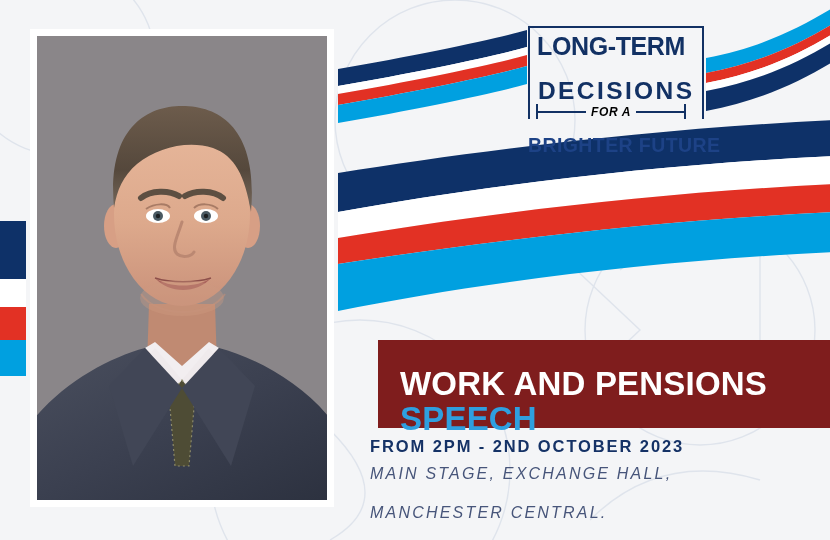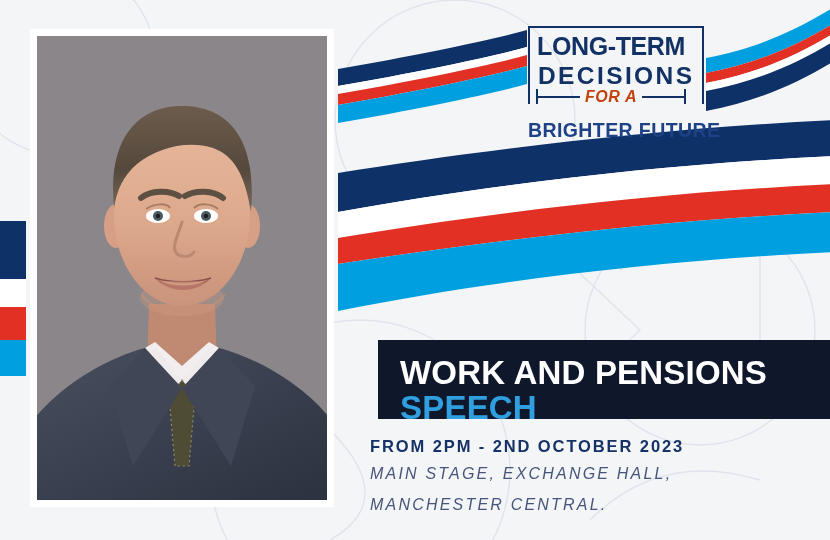--- a/index.html
+++ b/index.html
@@ -77,21 +77,21 @@
     letter-spacing: -0.4px;
     line-height: 1.02;
     white-space: nowrap;
   }
   .logo-line2 {
     font-size: 24.5px;
     font-weight: bold;
     color: #123164;
     letter-spacing: 2.4px;
     line-height: 1.05;
-    margin-top: 3px;
+    margin-top: 18px;
     white-space: nowrap;
     text-indent: 2px;
   }
   .logo-fora-row {
     display: flex;
     align-items: center;
     height: 15px;
     margin-top: 1px;
   }
   .fora-rule {
@@ -100,46 +100,46 @@
     background: #123164;
   }
   .fora-rule.left { margin-right: 5px; }
   .fora-rule.right { margin-left: 5px; }
   .fora-side-edge {
     width: 2px;
     height: 15px;
     background: #123164;
   }
   .logo-fora {
-    font-size: 16px;
+    font-size: 12px;
     font-weight: bold;
     font-style: italic;
-    color: #c2410c;
+    color: #000000;
     letter-spacing: 0.6px;
     white-space: nowrap;
   }
   .logo-line3 {
     font-size: 19.5px;
     font-weight: bold;
     color: #1d4286;
     letter-spacing: 0.4px;
     margin-top: 17px;
     white-space: nowrap;
   }
 
   
   .title-band {
     position: absolute;
     left: 378px;
     top: 340px;
     width: 452px;
-    height: 79px;
-    background: #0f172a;
+    height: 88px;
+    background: #7f1d1d;
     box-sizing: border-box;
-    padding: 15px 0 0 22px;
+    padding: 26px 0 0 22px;
   }
   .title-main {
     font-size: 33px;
     font-weight: bold;
     color: #ffffff;
     letter-spacing: 0.2px;
     line-height: 1.07;
     white-space: nowrap;
   }
   .title-sub {
@@ -313,16 +313,16 @@
   </div>
 
   <div class="title-band">
     <div class="title-main">WORK AND PENSIONS</div>
     <div class="title-sub">SPEECH</div>
   </div>
 
   <div class="details">
     <div class="detail-when">FROM 2PM - 2ND OCTOBER 2023</div>
     <div class="detail-where">MAIN STAGE, EXCHANGE HALL,</div>
-    <div class="detail-where" style="margin-top:8px">MANCHESTER CENTRAL.</div>
+    <div class="detail-where" style="margin-top:16px">MANCHESTER CENTRAL.</div>
   </div>
 
 </div>
 
 </body></html>

